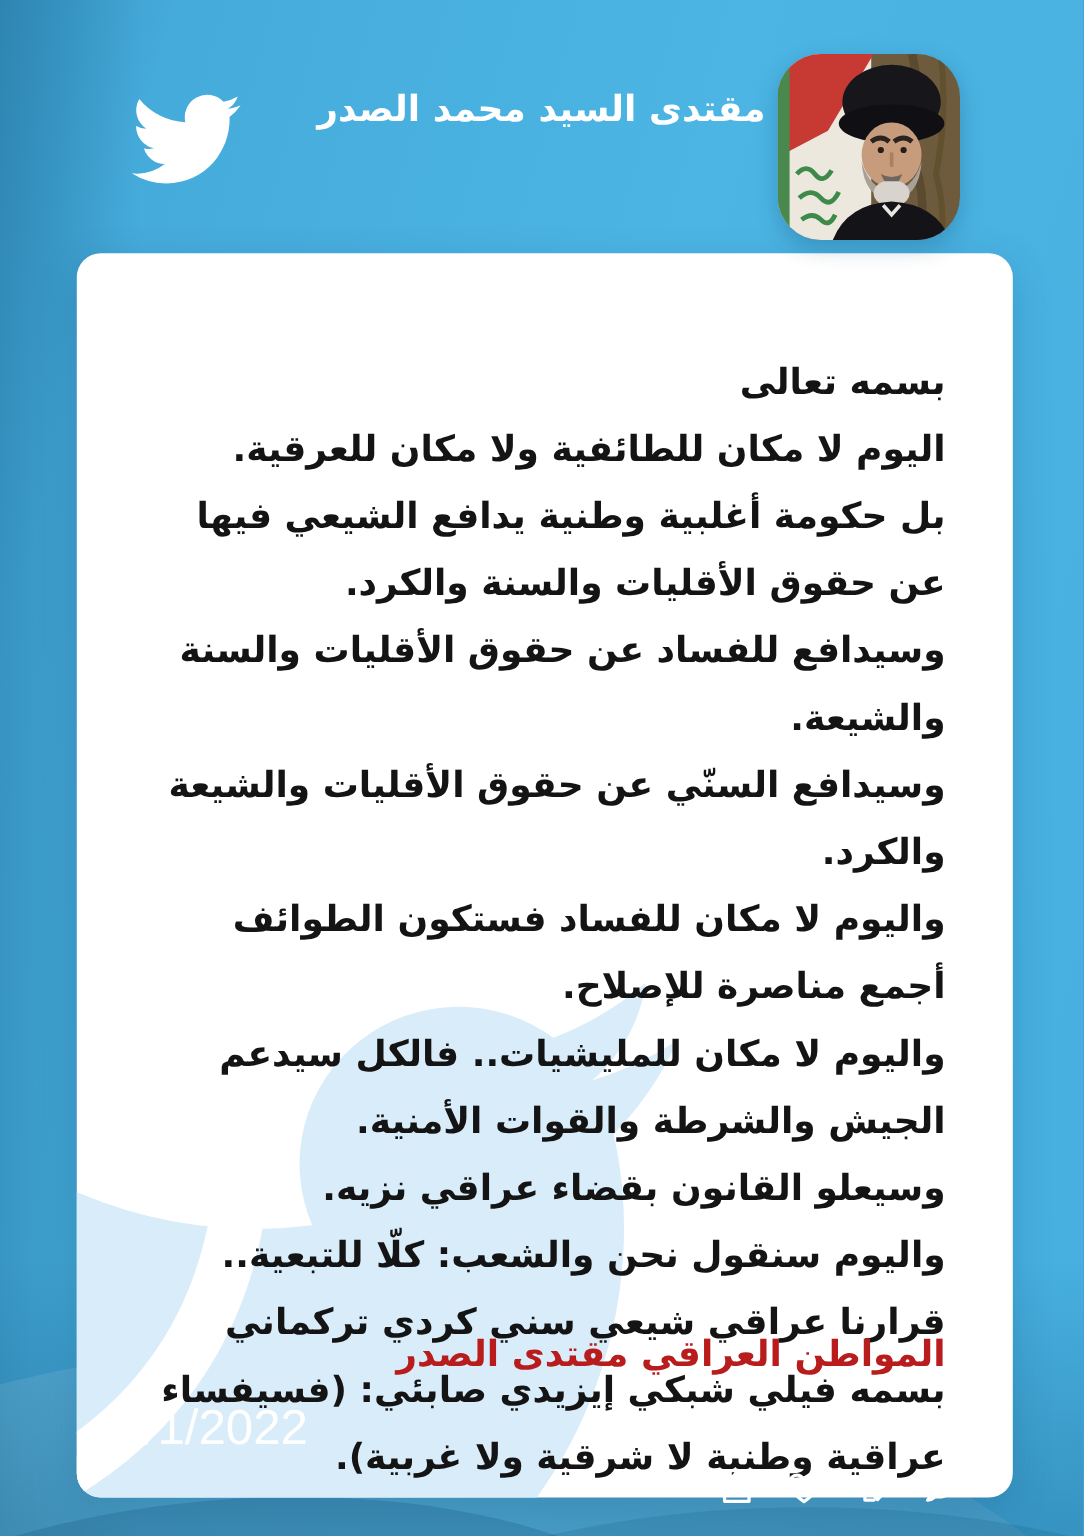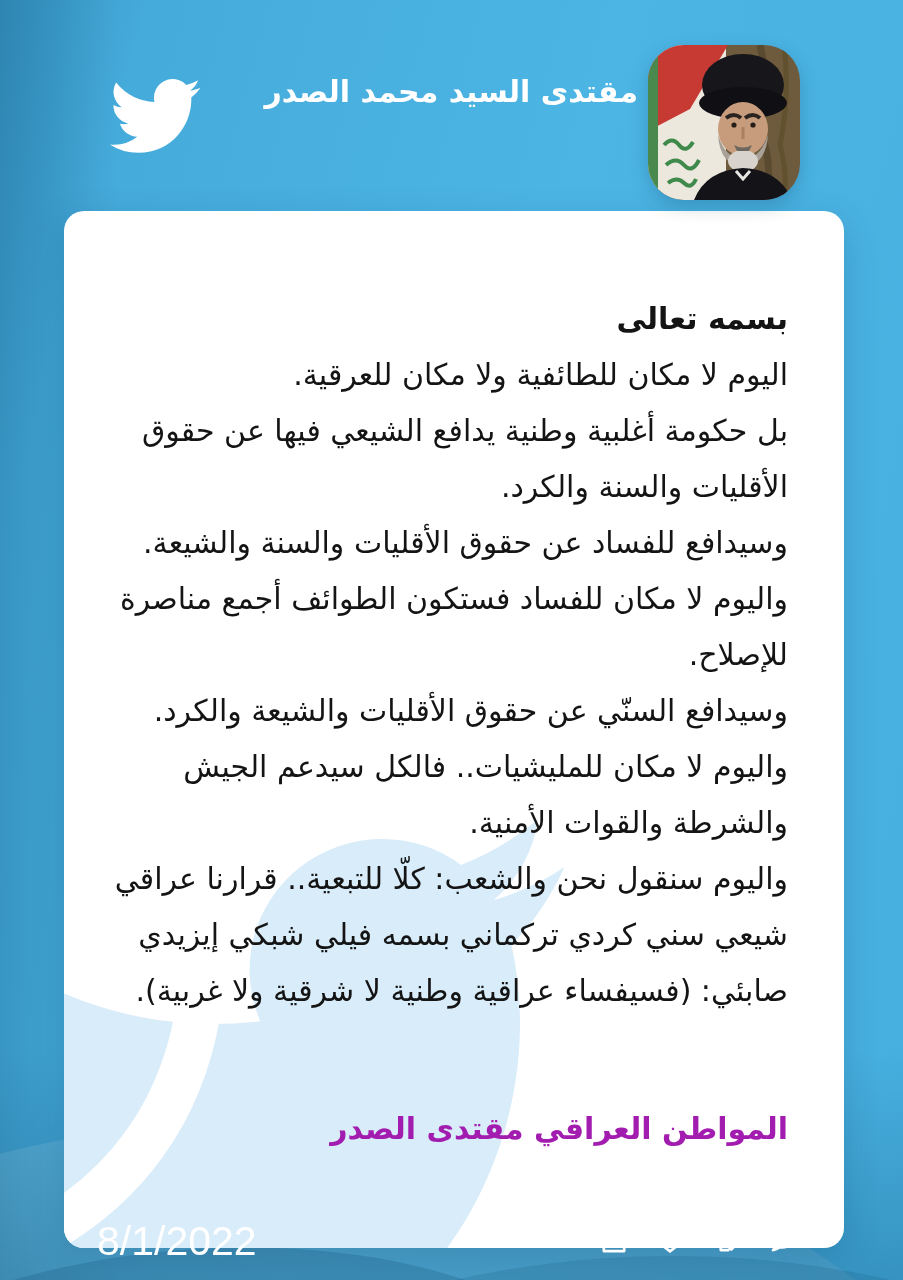--- a/index.html
+++ b/index.html
@@ -26,25 +26,25 @@
   
   .card{
     position:absolute;left:64px;top:167px;width:780px;height:1037px;border-radius:20px;
     background:#ffffff;overflow:hidden;z-index:2;
     box-shadow:0 10px 34px rgba(8,62,100,.20);
     margin-top:44px;
   }
   .watermark{position:absolute;left:-130px;top:628px;width:680px;height:560px;transform:rotate(-10deg);opacity:1;}
   .tweet-text{position:absolute;left:48px;right:56px;top:80px;direction:rtl;text-align:right;color:#141414;}
   .bismillah{font-size:30px;font-weight:bold;line-height:56px;}
-  .para{font-size:30px;line-height:56px;font-weight:400;}
-  .signature{position:absolute;right:56px;top:900px;direction:rtl;text-align:right;font-size:30px;font-weight:bold;color:#a21caf;}
+  .para{font-size:30px;line-height:56px;font-weight:700;}
+  .signature{position:absolute;right:56px;top:900px;direction:rtl;text-align:right;font-size:30px;font-weight:bold;color:#b91c1c;}
 
   
-  .date{position:absolute;left:97px;top:1216px;color:#fff;font-size:41px;line-height:50px;font-family:"Liberation Sans","DejaVu Sans",sans-serif;z-index:4;}
+  .date{position:absolute;left:97px;top:1164px;color:#fff;font-size:41px;line-height:50px;font-family:"Liberation Sans","DejaVu Sans",sans-serif;z-index:4;}
   .actions{position:absolute;right:103px;top:1222px;display:flex;gap:20px;z-index:4;}
   .action-btn{width:36px;height:36px;display:block;}
   .action-btn svg{width:36px;height:36px;display:block;}
 </style>
 </head>
 <body>
 
 <div class="screen">
 
   <div class="bg-left-shade"></div>
@@ -92,23 +92,24 @@
     <svg class="watermark" viewBox="0 0 24 20" preserveAspectRatio="none">
       <path fill="#d9ecf9" d="M23.643 2.937c-.835.37-1.732.62-2.675.733a4.67 4.67 0 0 0 2.048-2.578 9.3 9.3 0 0 1-2.958 1.13 4.66 4.66 0 0 0-7.938 4.25A13.229 13.229 0 0 1 2.518 1.604a4.66 4.66 0 0 0 1.442 6.22 4.647 4.647 0 0 1-2.11-.583v.06a4.66 4.66 0 0 0 3.737 4.568 4.692 4.692 0 0 1-2.104.08 4.661 4.661 0 0 0 4.352 3.234 9.348 9.348 0 0 1-5.786 1.995 9.5 9.5 0 0 1-1.112-.065 13.175 13.175 0 0 0 7.14 2.093c8.57 0 13.255-7.098 13.255-13.254 0-.2-.005-.402-.014-.602a9.47 9.47 0 0 0 2.323-2.41z"></path>
       <path d="M3.2 12.6C6.4 11.5 8.8 9.2 10 5.8" stroke="#ffffff" stroke-width="1.6" fill="none" stroke-linecap="round"></path>
     </svg>
 
     <div class="tweet-text">
       <div class="bismillah">بسمه تعالى</div>
       <div class="para">اليوم لا مكان للطائفية ولا مكان للعرقية.</div>
       <div class="para">بل حكومة أغلبية وطنية يدافع الشيعي فيها عن حقوق الأقليات والسنة والكرد.</div>
       <div class="para">وسيدافع للفساد عن حقوق الأقليات والسنة والشيعة.</div>
+      <div class="para">وسيدافع السنّي عن حقوق الأقليات والشيعة والكرد.</div>
       <div class="para">واليوم لا مكان للفساد فستكون الطوائف أجمع مناصرة للإصلاح.</div>
-      <div class="para">وسيدافع السنّي عن حقوق الأقليات والشيعة والكرد.</div>
       <div class="para">واليوم لا مكان للمليشيات.. فالكل سيدعم الجيش والشرطة والقوات الأمنية.</div>
+      <div class="para">وسيعلو القانون بقضاء عراقي نزيه.</div>
       <div class="para">واليوم سنقول نحن والشعب: كلّا للتبعية.. قرارنا عراقي شيعي سني كردي تركماني بسمه فيلي شبكي إيزيدي صابئي: (فسيفساء عراقية وطنية لا شرقية ولا غربية).</div>
     </div>
 
     <div class="signature">المواطن العراقي مقتدى الصدر</div>
   </div>
 
   <div class="date">8/1/2022</div>
 
   <div class="actions">
     <span class="action-btn">

